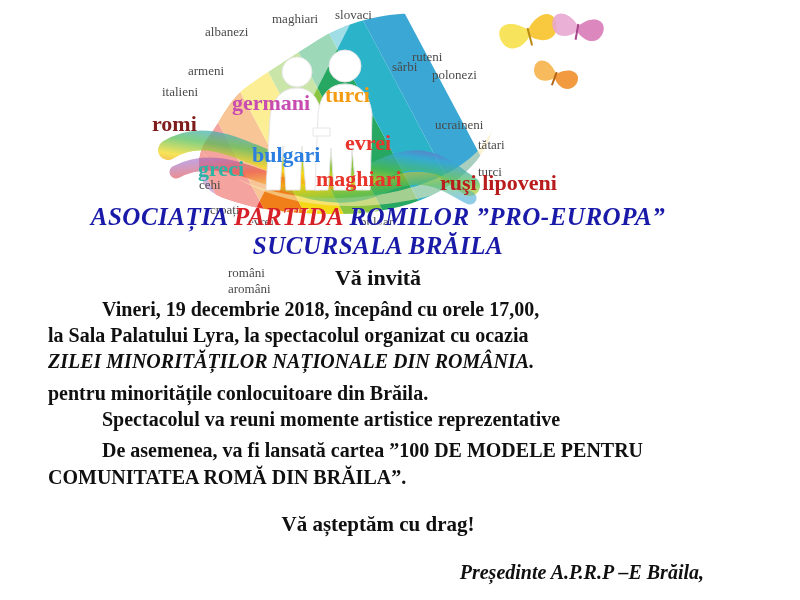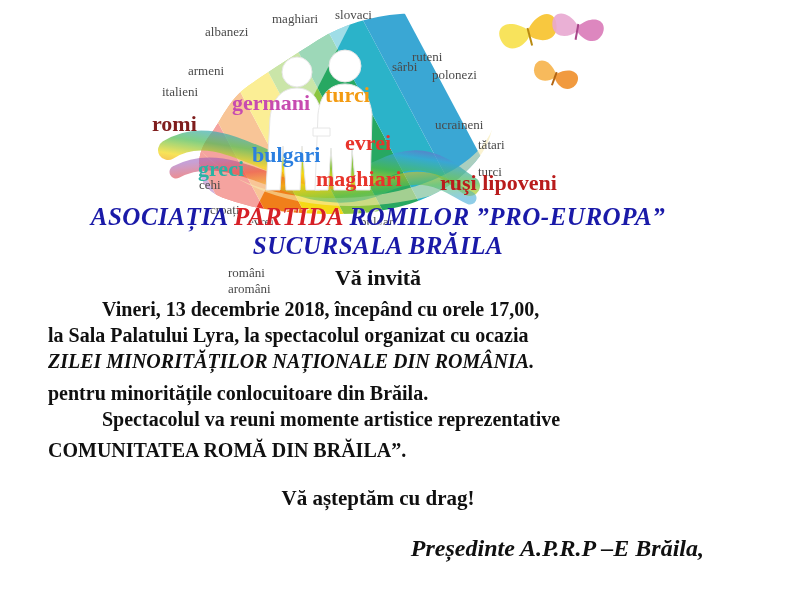--- a/index.html
+++ b/index.html
@@ -105,21 +105,21 @@
     color: #101010;
     margin-top: 22px;
   }
 
   #signature {
     margin-top: 22px;
     text-align: right;
     padding-right: 30px;
     font-weight: bold;
     font-style: italic;
-    font-size: 24px;
+    font-size: 20px;
     color: #101010;
     line-height: 1.3;
   }
 </style>
 </head>
 <body>
 
 <div id="poster">
 
   <div id="artwork">
@@ -245,31 +245,32 @@
     </div>
 
     <div class="title-line">
       <span>SUCURSALA BRĂILA</span>
     </div>
 
     <div id="invite">Vă invită</div>
 
     <div class="p-gap"></div>
 
-    <div class="body-par"><span class="indent"></span><span>Vineri, 13 decembrie 2018,  începând cu orele 17,00,</span></div>
+    <div class="body-par"><span class="indent"></span><span>Vineri, 19 decembrie 2018,  începând cu orele 17,00,</span></div>
     <div class="body-par"><span>la  Sala  Palatului Lyra, la spectacolul organizat cu ocazia</span></div>
     <div class="body-par italic"><span>ZILEI MINORITĂȚILOR NAȚIONALE DIN ROMÂNIA.</span></div>
 
     <div class="p-gap"></div>
 
     <div class="body-par"><span>pentru minoritățile conlocuitoare din Brăila.</span></div>
     <div class="body-par"><span class="indent"></span><span>Spectacolul va reuni  momente artistice  reprezentative</span></div>
 
     <div class="p-gap"></div>
 
+    <div class="body-par"><span class="indent"></span><span>De asemenea, va fi lansată cartea ”100 DE MODELE PENTRU</span></div>
     <div class="body-par"><span>COMUNITATEA ROMĂ DIN BRĂILA”.</span></div>
 
     <div id="closing">Vă așteptăm cu drag!</div>
 
     <div id="signature">
       <div>Președinte A.P.R.P –E  Brăila,</div>
 
     </div>
 
   </div>

